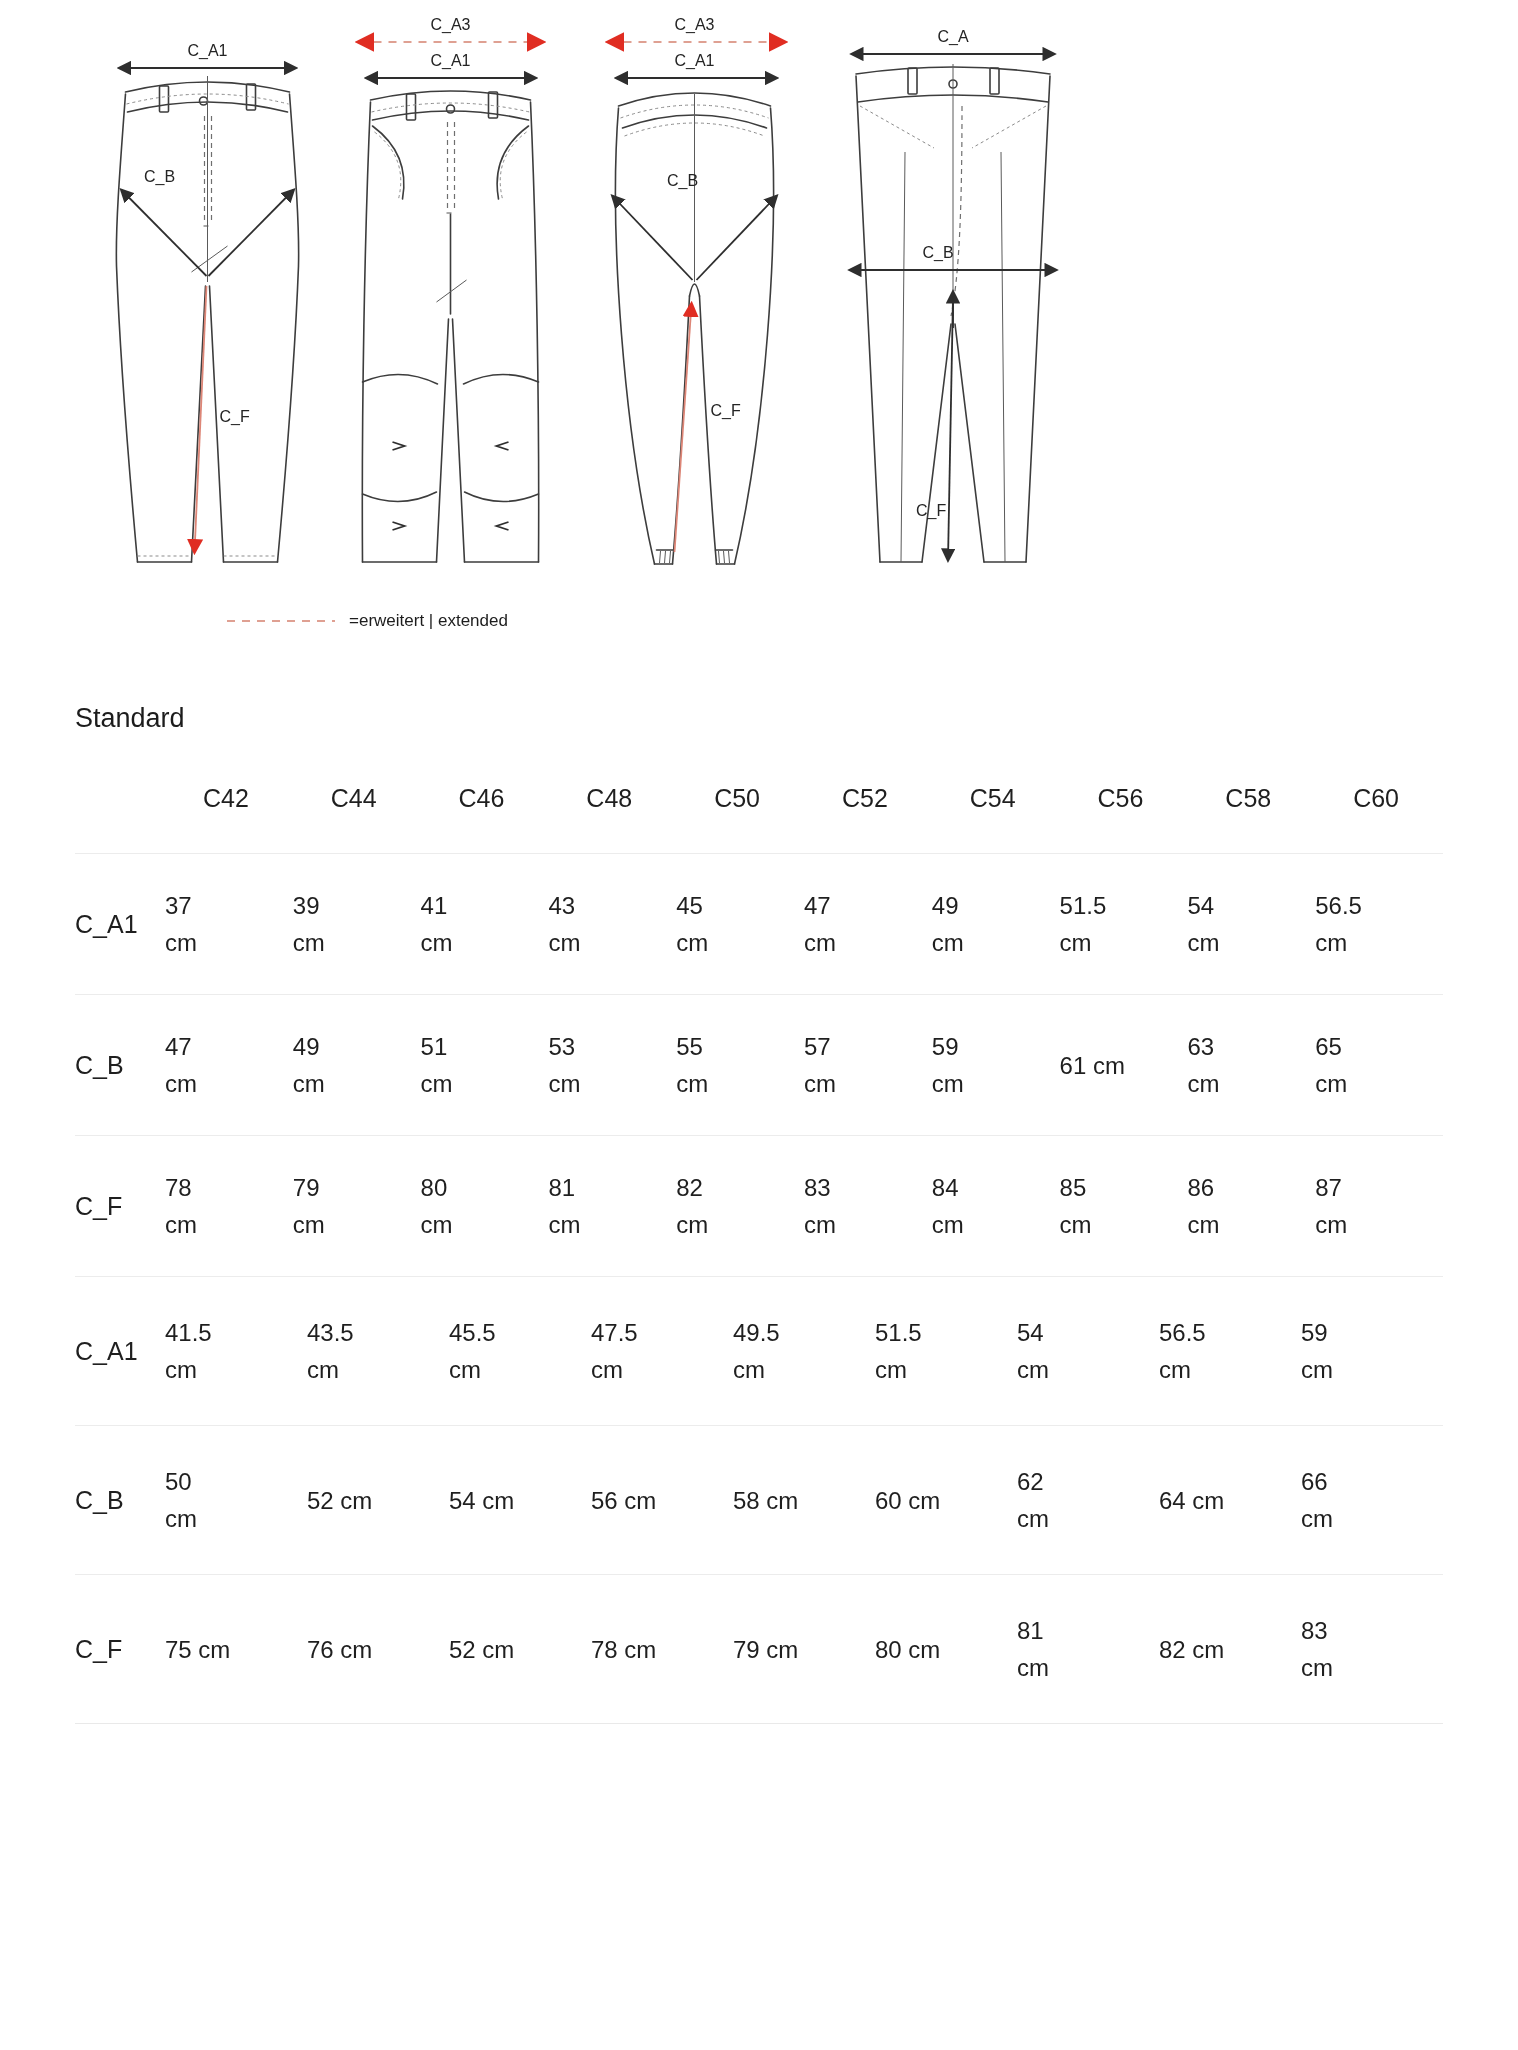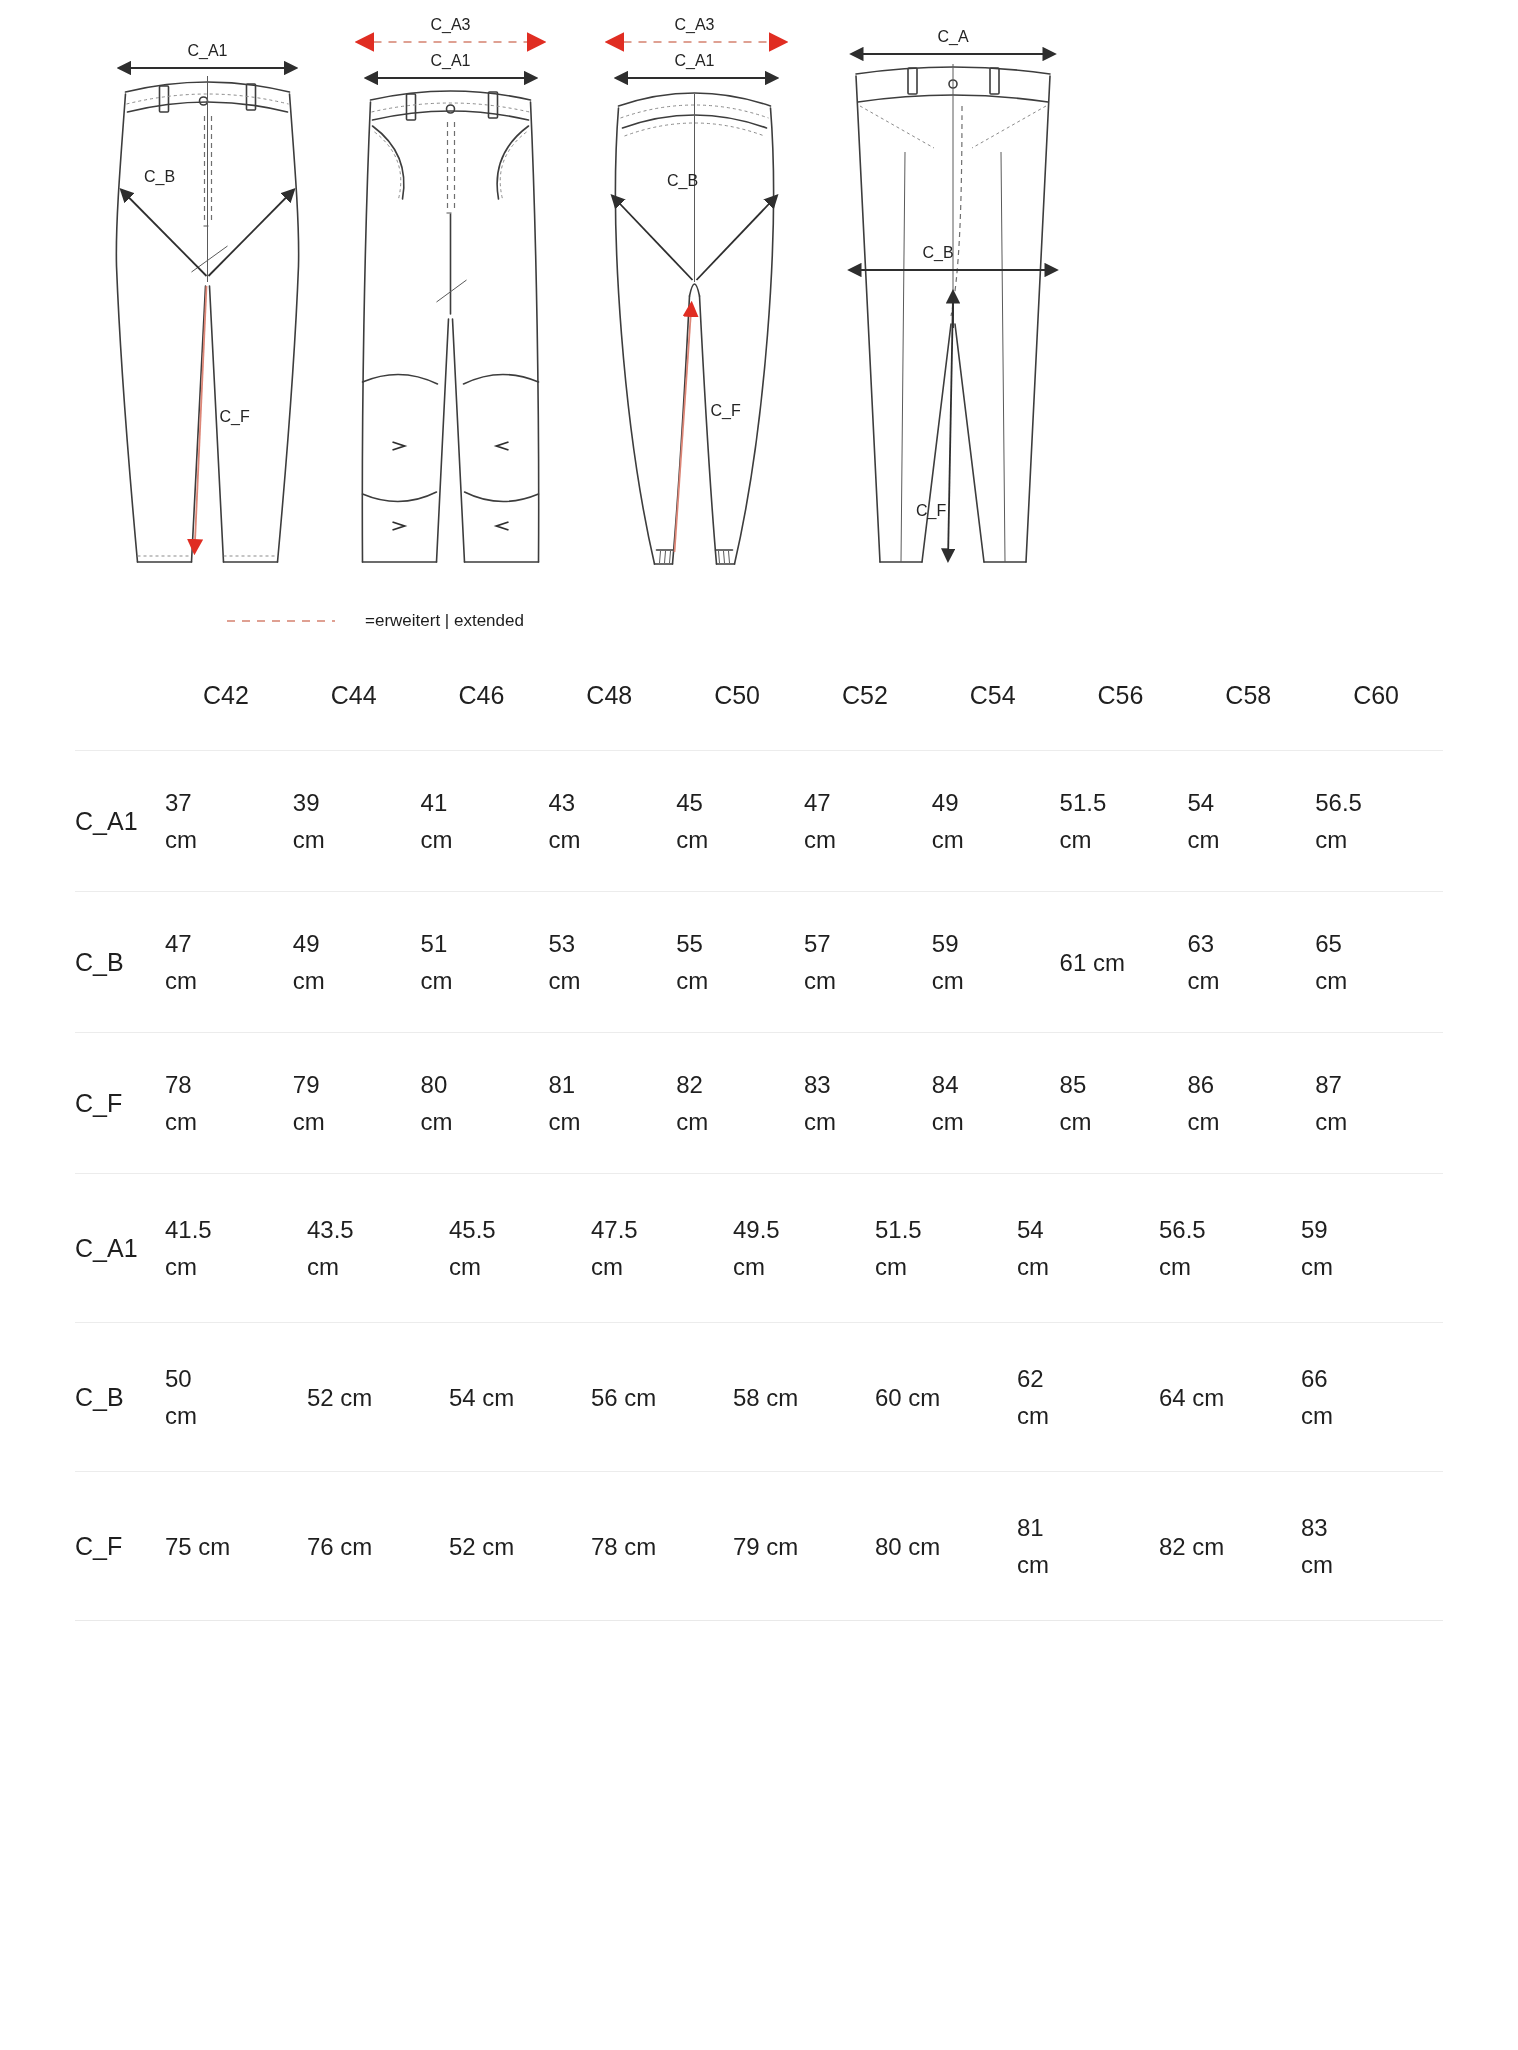--- a/index.html
+++ b/index.html
@@ -14,21 +14,21 @@
   .diagrams svg{display:block;flex:0 0 auto;}
   svg .ln{fill:none;stroke:#3d3d3d;stroke-width:1.6;stroke-linecap:round;stroke-linejoin:round;}
   svg .thin{fill:none;stroke:#5a5a5a;stroke-width:1;}
   svg .stitch{fill:none;stroke:#8b8b8b;stroke-width:1;stroke-dasharray:3 3;}
   svg .dashln{fill:none;stroke:#6f6f6f;stroke-width:1.2;stroke-dasharray:5 4;}
   svg .arrow{fill:none;stroke:#2e2e2e;stroke-width:1.8;}
   svg .reddash{fill:none;stroke:#dfa092;stroke-width:2.2;stroke-dasharray:8 7;}
   svg .redline{fill:none;stroke:#dd8677;stroke-width:1.8;}
   svg text{font-family:"Liberation Sans", sans-serif;font-size:16px;fill:#242424;}
   
-  .legend{display:flex;align-items:center;gap:28px;margin:22px 0 0 150px;font-size:17px;color:#1d1d1d;}
+  .legend{display:flex;align-items:center;gap:12px;margin:22px 0 0 150px;font-size:17px;color:#1d1d1d;}
   
   h2{font-size:27px;font-weight:400;color:#1c1c1c;margin:72px 0 0;}
   .size-table{width:100%;}
   .trow{display:grid;}
   .trow.thead{padding:46px 0 36px;}
   .trow.data{min-height:140px;align-items:center;border-top:1px solid #ececec;}
   #d-table .trow.data{min-height:148px;}
   #d-table{border-bottom:1px solid #e9e9e9;}
   .cell{white-space:pre-line;font-size:24px;line-height:37px;color:#1f1f1f;padding-right:6px;}
   .col-head,.row-label{font-size:25px;}
@@ -213,20 +213,21 @@
   </div>
 
   <div class="legend">
     <svg width="112" height="10" viewBox="0 0 112 10">
       <line x1="2" y1="5" x2="110" y2="5" class="reddash"></line>
     </svg>
     <span>=erweitert | extended</span>
   </div>
 
   <section>
+    <h2>Standard</h2>
     <div class="size-table" id="standard-table">
       <div class="trow thead" style="grid-template-columns: 90px repeat(10, 1fr); text-align: center;">
         <div class="cell corner"></div>
       <div class="cell col-head">C42</div>
           <div class="cell col-head">C44</div>
           <div class="cell col-head">C46</div>
           <div class="cell col-head">C48</div>
           <div class="cell col-head">C50</div>
           <div class="cell col-head">C52</div>
           <div class="cell col-head">C54</div>

